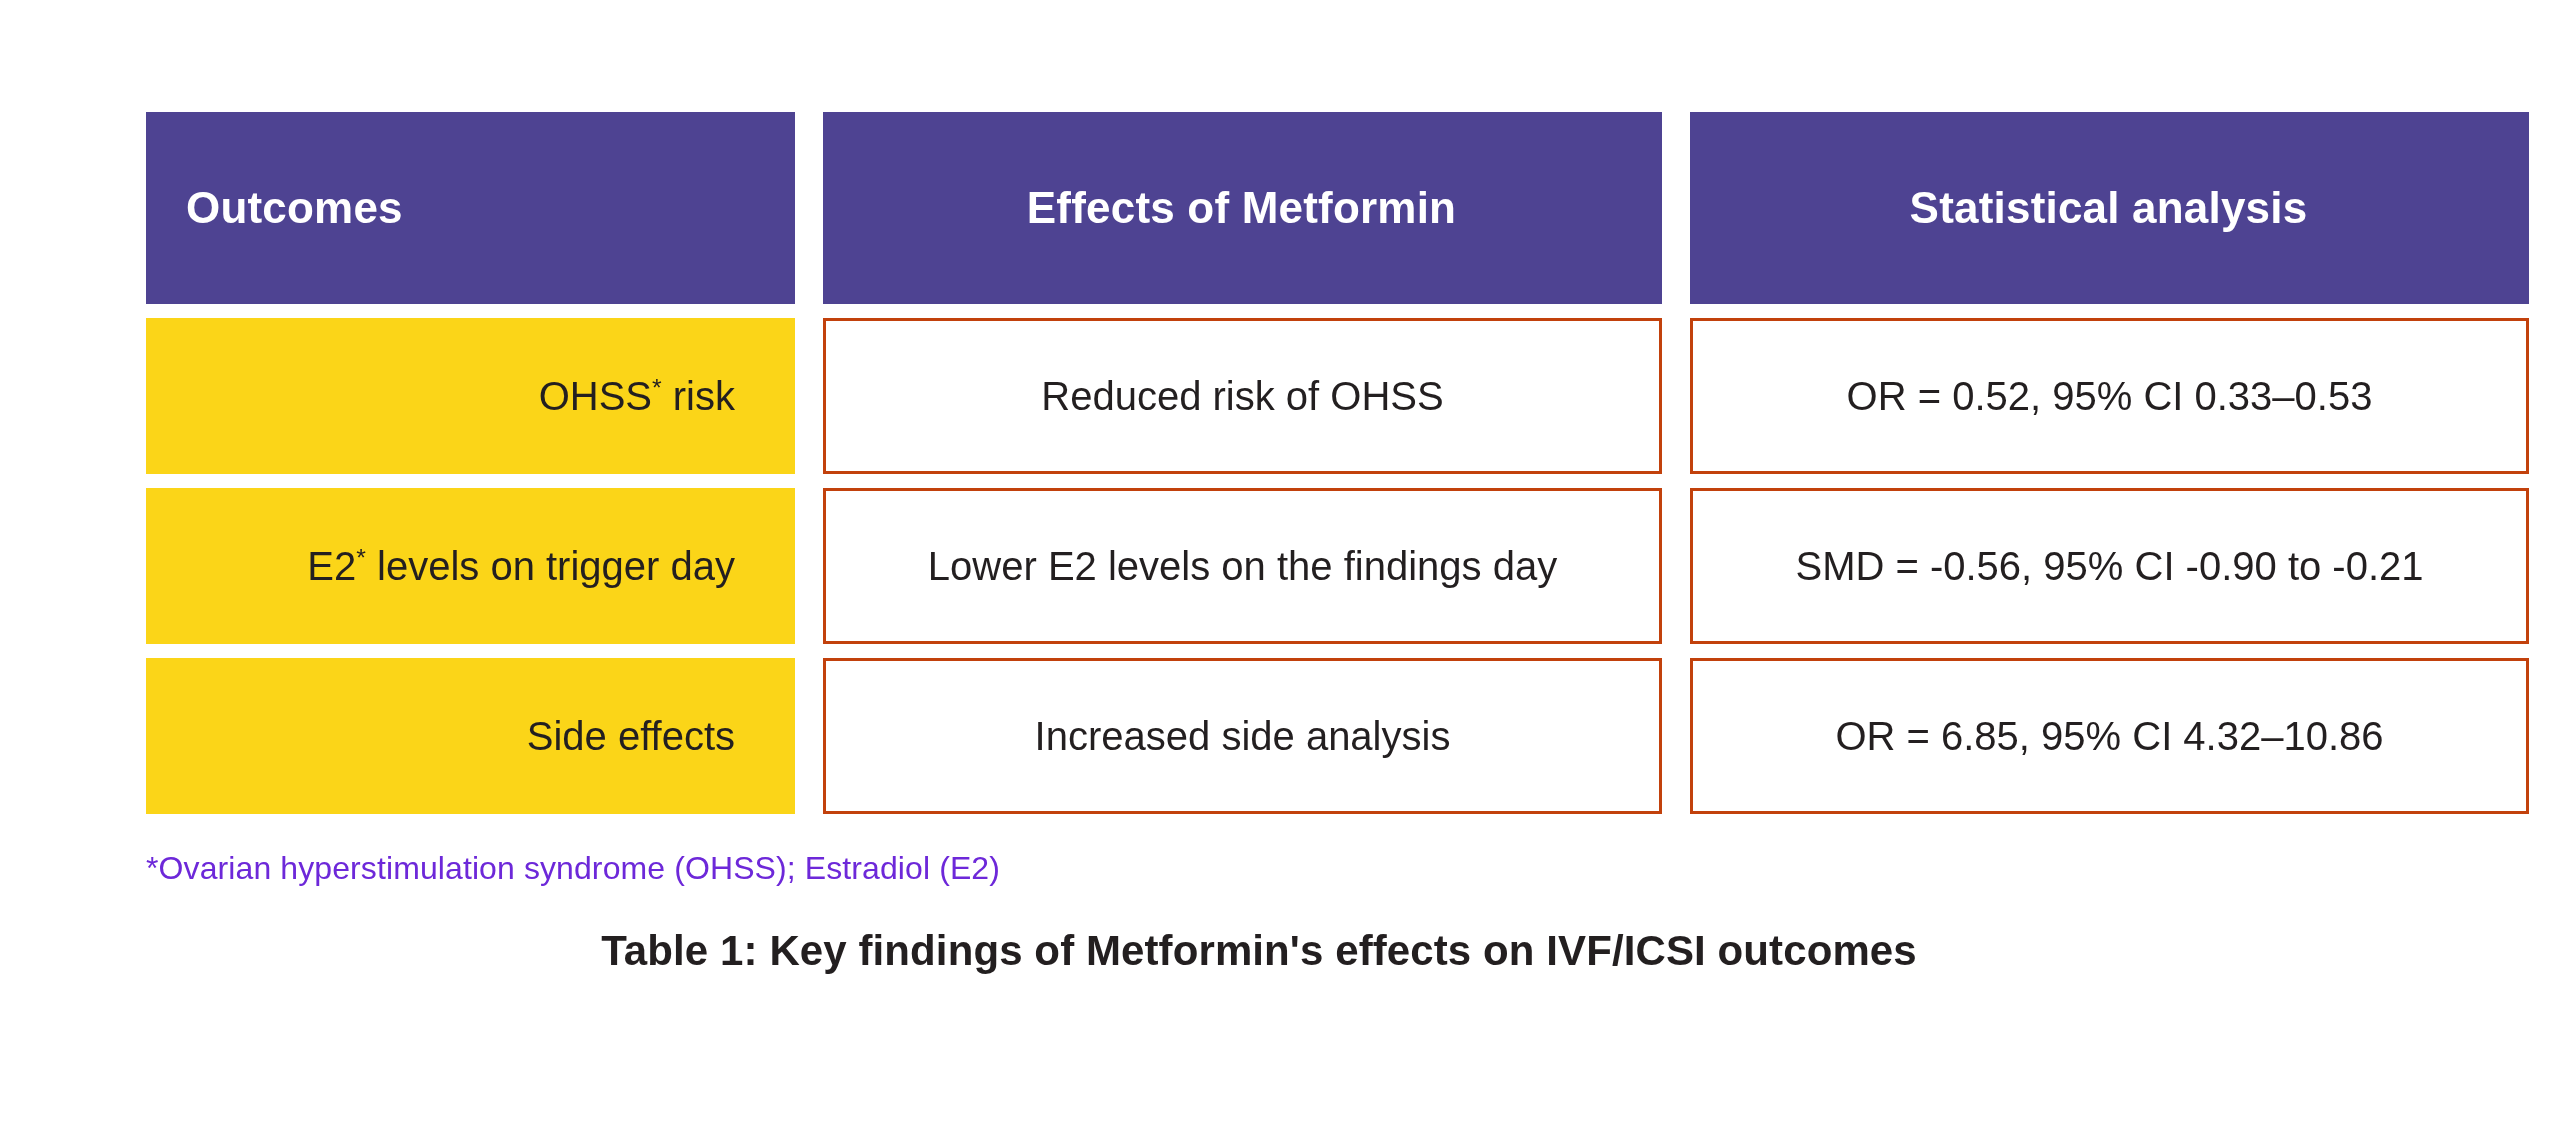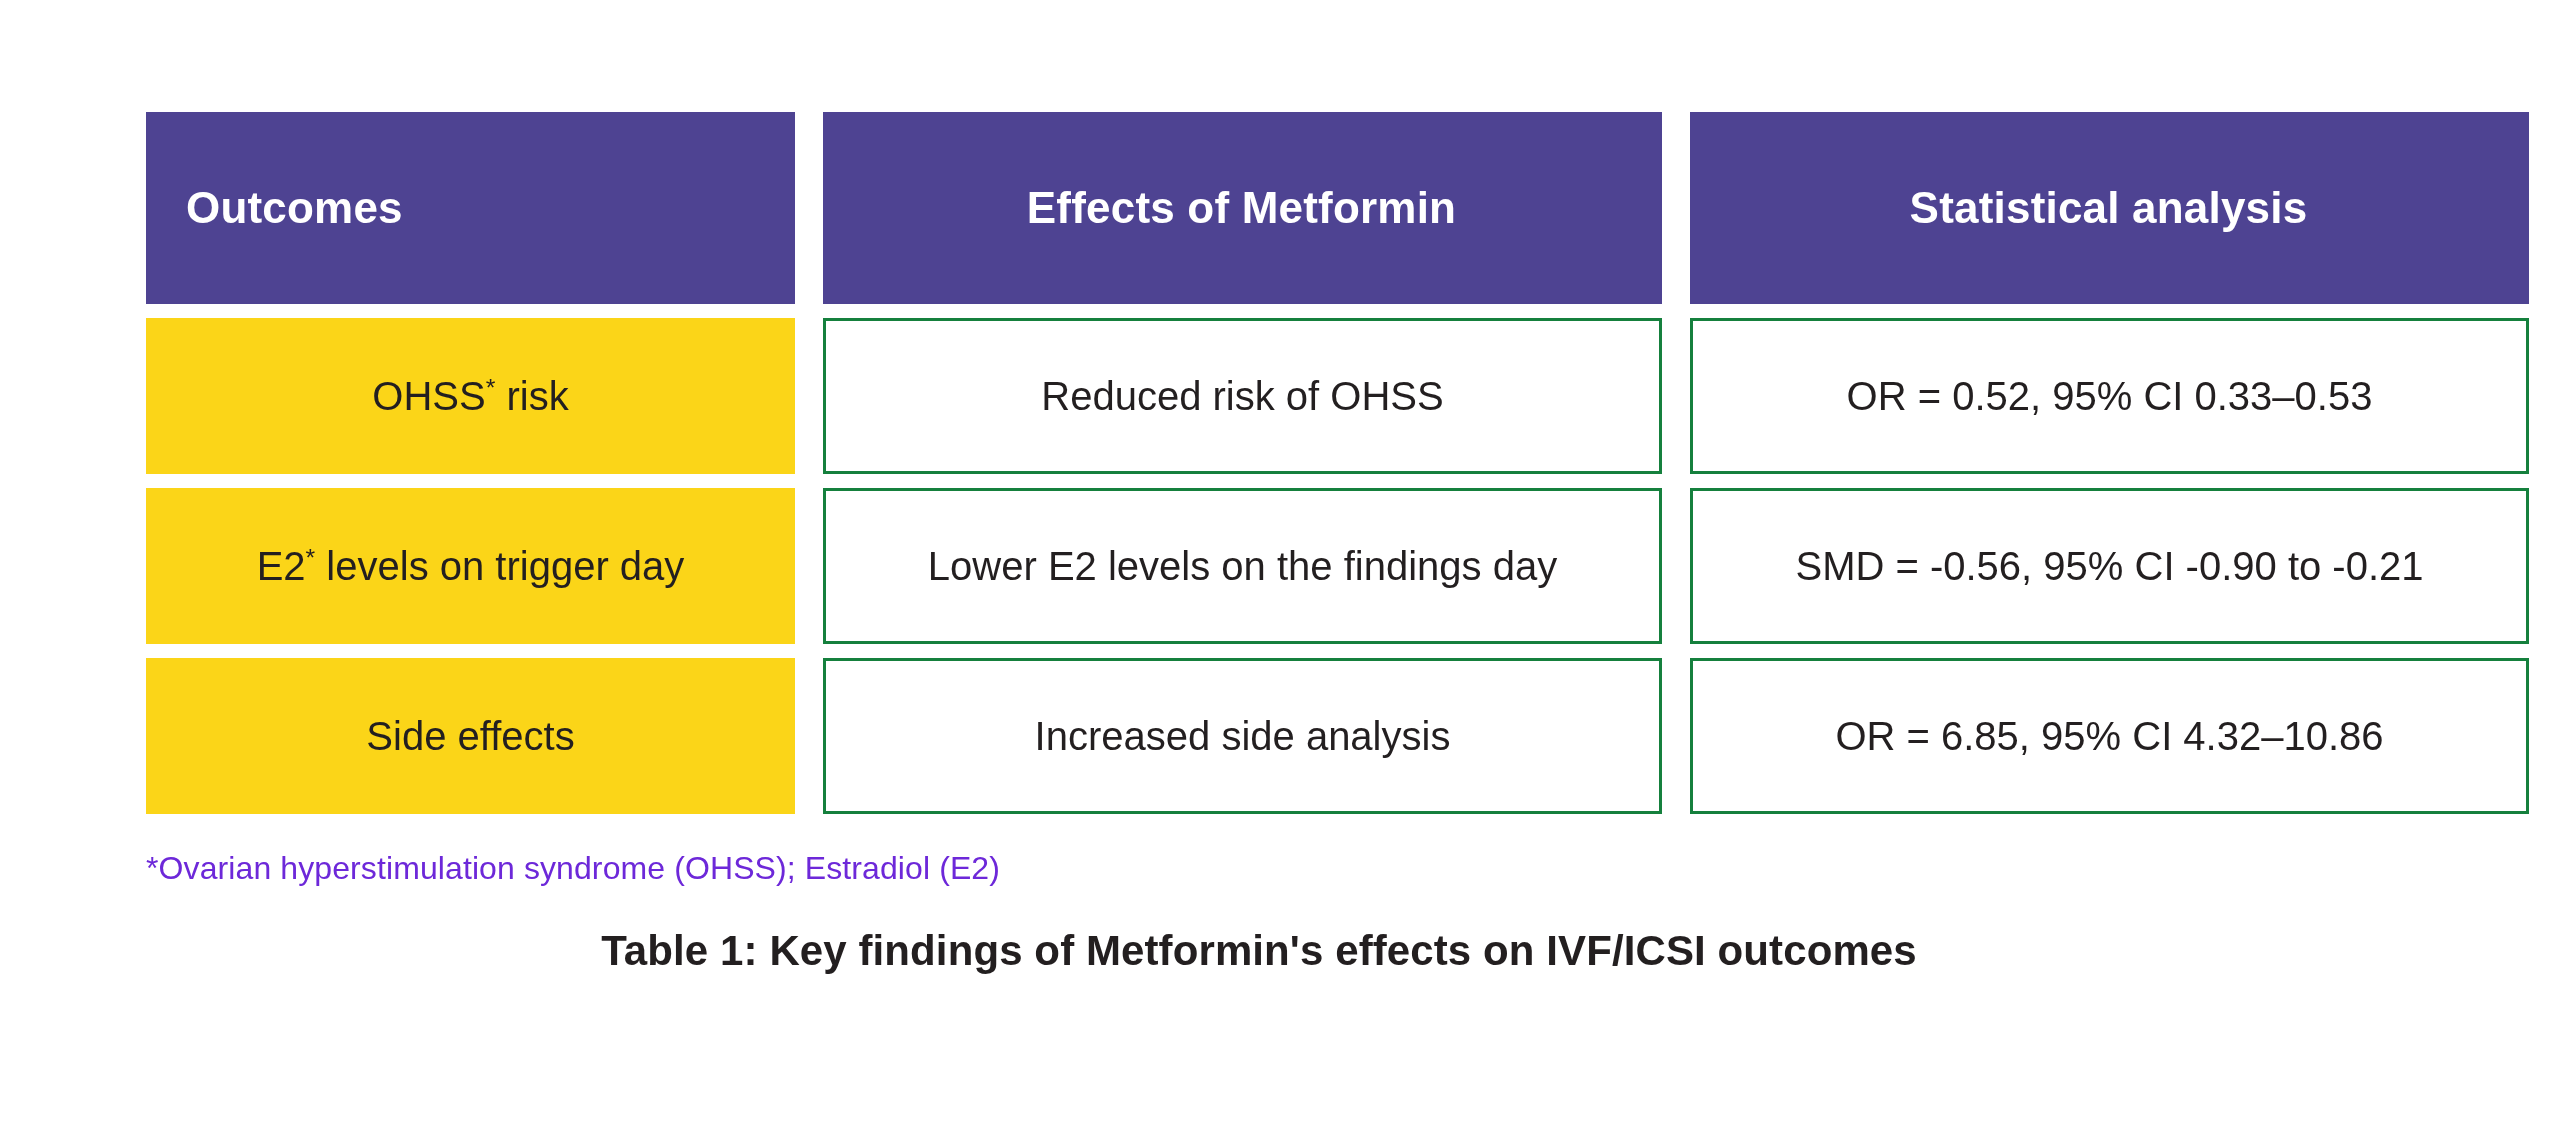--- a/index.html
+++ b/index.html
@@ -49,29 +49,29 @@
   th.header-cell.center {
     text-align: center;
     padding-left: 16px;
   }
 
   td.outcome-cell {
     background: #fbd518;
     color: #231f20;
     font-size: 40px;
     height: 150px;
-    padding: 0 48px;
-    text-align: center;
+    padding: 0 60px;
+    text-align: right;
     vertical-align: middle;
     border: none;
     line-height: 1.2;
   }
   td.body-cell {
     background: #ffffff;
-    border: 3px solid #15803d;
+    border: 3px solid #c2410c;
     color: #231f20;
     font-size: 40px;
     height: 150px;
     padding: 0 20px;
     text-align: center;
     vertical-align: middle;
     line-height: 1.22;
   }
   sup.star {
     font-size: 0.62em;

